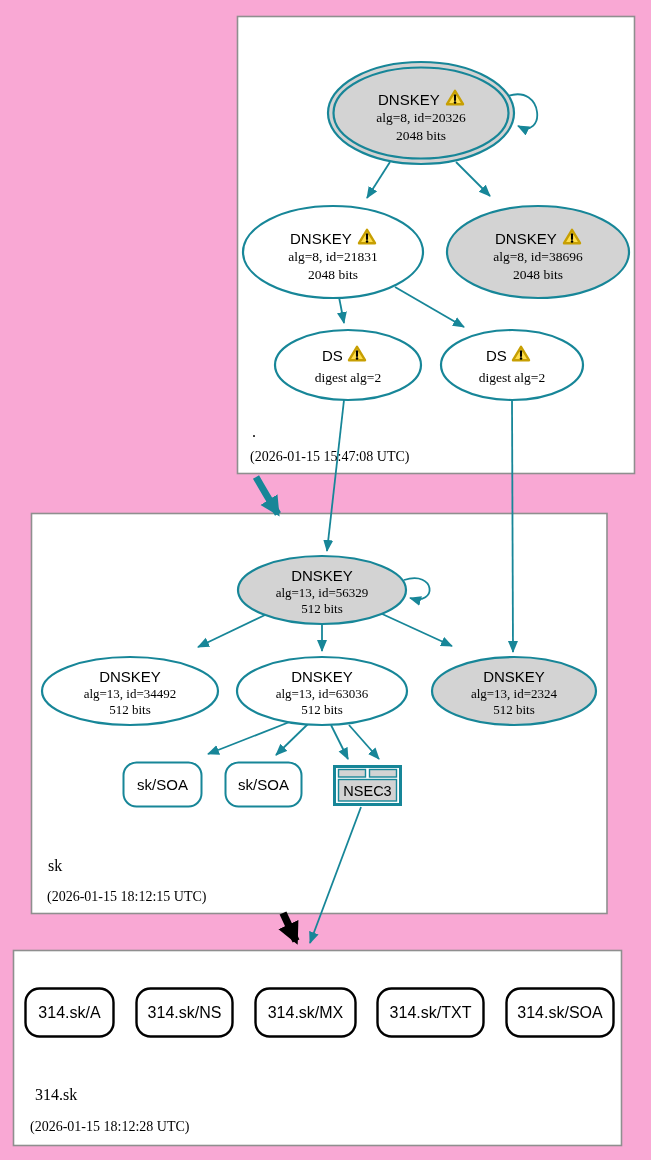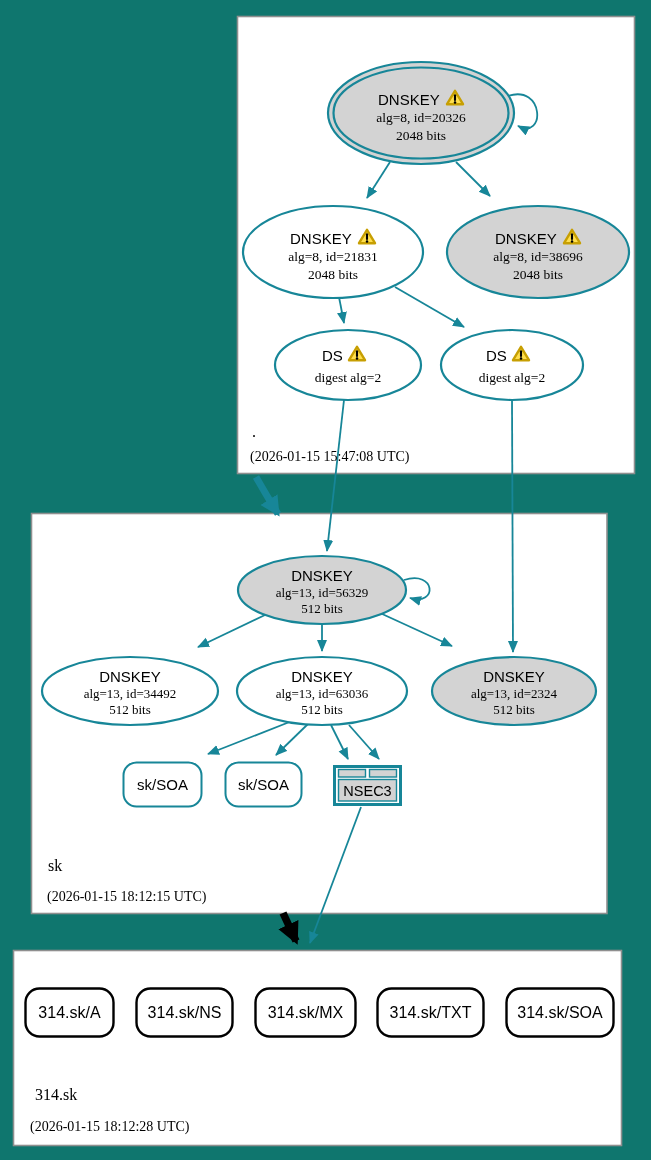--- a/index.html
+++ b/index.html
@@ -1,16 +1,16 @@
 <!DOCTYPE html>
 <html><head>
 <meta charset="utf-8">
 <style>
   html,body{margin:0;padding:0;background:#ffffff;}
-  .stage{position:relative;width:651px;height:1160px;background:#0f766e;overflow:hidden;}
+  .stage{position:relative;width:651px;height:1160px;background:#f9a8d4;overflow:hidden;}
   svg{display:block;}
   text{fill:#000;}
   .t-sans{font-family:"Liberation Sans", sans-serif;}
   .t-serif{font-family:"Liberation Serif", serif;}
   .zone-rect{fill:#ffffff;stroke:#8f8f8f;stroke-width:1.6;}
   .edge{fill:none;stroke:#178698;stroke-width:1.8;}
   .node-ellipse{stroke:#178698;stroke-width:2.2;}
   .fill-white{fill:#ffffff;}
   .fill-gray{fill:#d3d3d3;}
   .rrset-rect{fill:#ffffff;stroke:#178698;stroke-width:2;}

